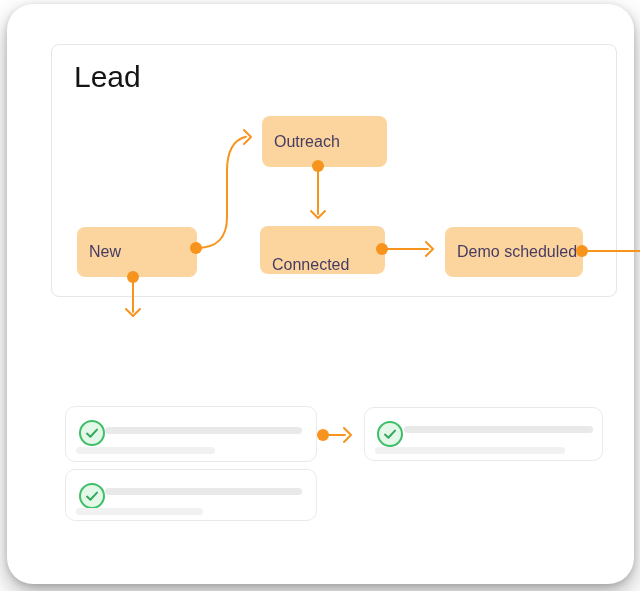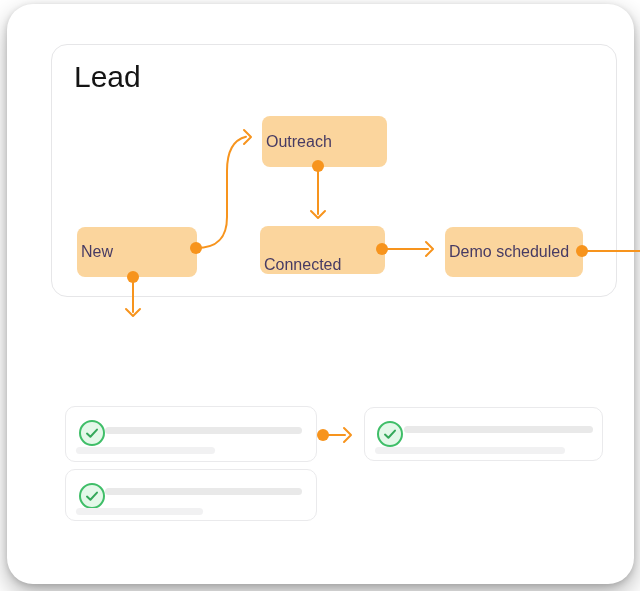--- a/index.html
+++ b/index.html
@@ -13,40 +13,40 @@
 
   .card {
     position: absolute; left: 7px; top: 4px;
     width: 627px; height: 580px;
     background: #ffffff; border-radius: 26px;
     box-shadow: 0 2px 6px rgba(0,0,0,.16), 0 10px 24px rgba(0,0,0,.30);
   }
 
   .panel {
     position: absolute; background: #ffffff;
-    border: 1px solid #E6E6E8; border-radius: 16px;
+    border: 1px solid #E6E6E8; border-radius: 8px;
     box-sizing: border-box;
   }
   .panel-lead    { left: 44px; top: 40px;  width: 566px; height: 253px; }
   .panel-routing { left: 42px; top: 320px; width: 570px; height: 213px; }
 
   .panel-title {
     position: absolute; margin: 0;
     font-size: 30px; font-weight: 400; color: #141414;
     line-height: 1; white-space: nowrap;
   }
   .title-lead    { left: 22px; top: 17px; }
   .title-routing { left: 20px; top: 26px; }
 
   .node {
     position: absolute; box-sizing: border-box;
     background: #FBD59D; border-radius: 8px;
     color: #473B63; font-size: 16px;
     display: flex; align-items: center;
-    padding: 0 4px; white-space: nowrap;
+    padding: 0 12px; white-space: nowrap;
   }
   .node-new       { left: 70px;  top: 223px; width: 120px; height: 50px; }
   .node-outreach  { left: 255px; top: 112px; width: 125px; height: 51px; }
   .node-connected { left: 253px; top: 222px; width: 125px; height: 48px; align-items: flex-end; }
   .node-demo      { left: 438px; top: 223px; width: 138px; height: 50px; }
 
   .rcard {
     position: absolute; box-sizing: border-box;
     background: #ffffff; border: 1px solid #EAEAEC; border-radius: 10px;
   }

